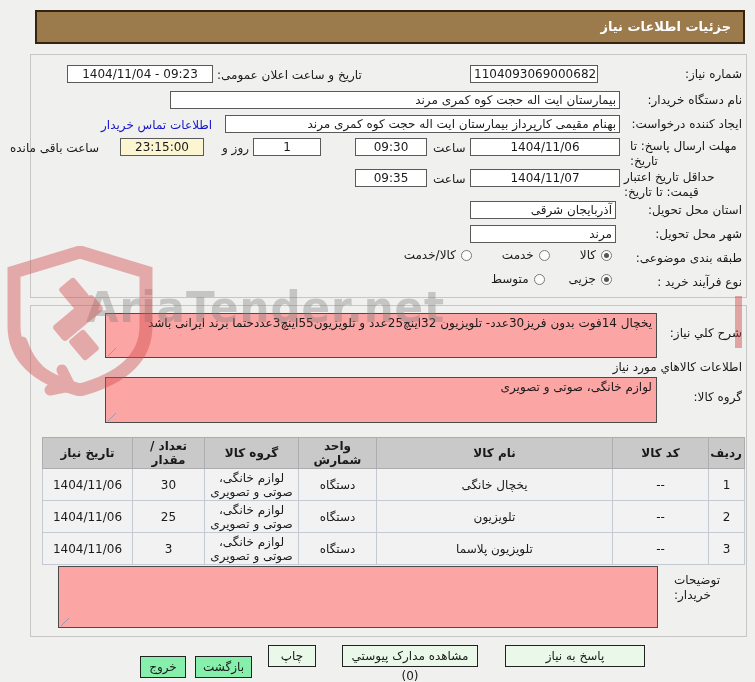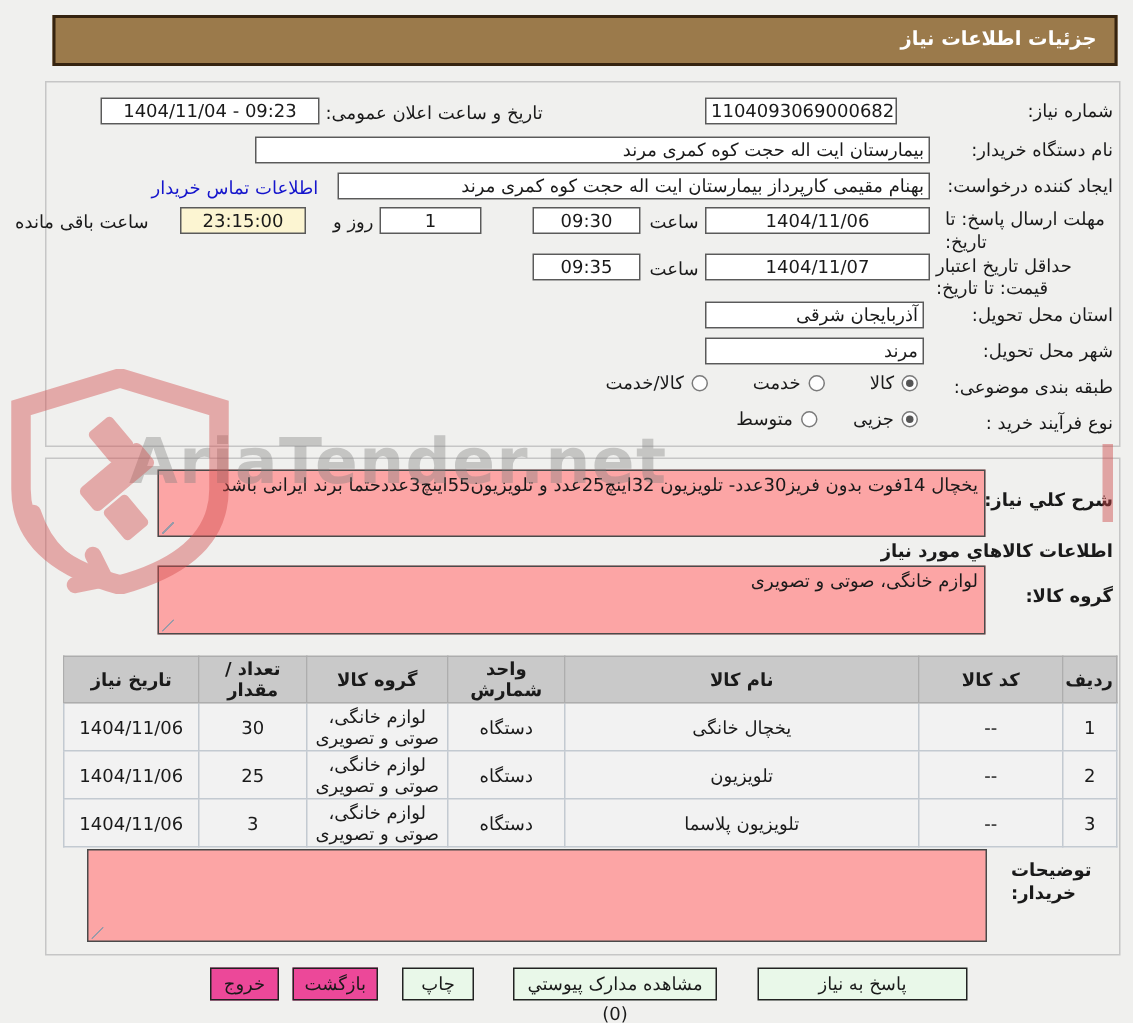--- a/index.html
+++ b/index.html
@@ -20,21 +20,21 @@
     color:#ffffff; font-weight:bold; font-size:13px;
     line-height:30px; padding-right:12px; text-align:right;
   }
 
   .panel { border:1px solid #c6c6c6; background:transparent; }
   .panel1 { left:30px; top:54px;  width:717px; height:244px; }
   .panel2 { left:30px; top:305px; width:717px; height:332px; }
 
   .lbl { text-align:left; line-height:15px; }
   .lbl-col { right:13px; }
-  .bold { font-weight:bold; }
+  .bold { font-weight:normal; }
 
   .field {
     background:#ffffff; border:1px solid #5a5a5a; height:18px;
     line-height:16px; padding:0 3px; overflow:hidden; white-space:nowrap;
   }
   .center { text-align:center; }
   .ltr { direction:ltr; }
   .right { text-align:right; }
   .yellow { background:#fcf5d2; }
 
@@ -80,21 +80,21 @@
     text-align:center; padding:1px 3px; line-height:14px;
   }
 
   
   .btn {
     position:absolute; top:645px; height:22px;
     border:1px solid #222; font-size:12px; line-height:20px;
     text-align:center; cursor:pointer;
   }
   .btn-green { background:#e9f8e9; }
-  .btn-pink  { background:#ec4899; }
+  .btn-pink  { background:#86efac;margin-top:11px; }
 
   
   .wm-text {
     position:absolute; left:86px; top:283px; z-index:40;
     direction:ltr; font-size:42px; font-weight:bold; letter-spacing:1px;
     color:rgba(125,125,125,0.38); pointer-events:none; white-space:nowrap;
   }
   .wm-bar {
     position:absolute; left:735px; top:296px; width:7px; height:52px;
     background:rgba(205,70,70,0.45); z-index:40; pointer-events:none;

